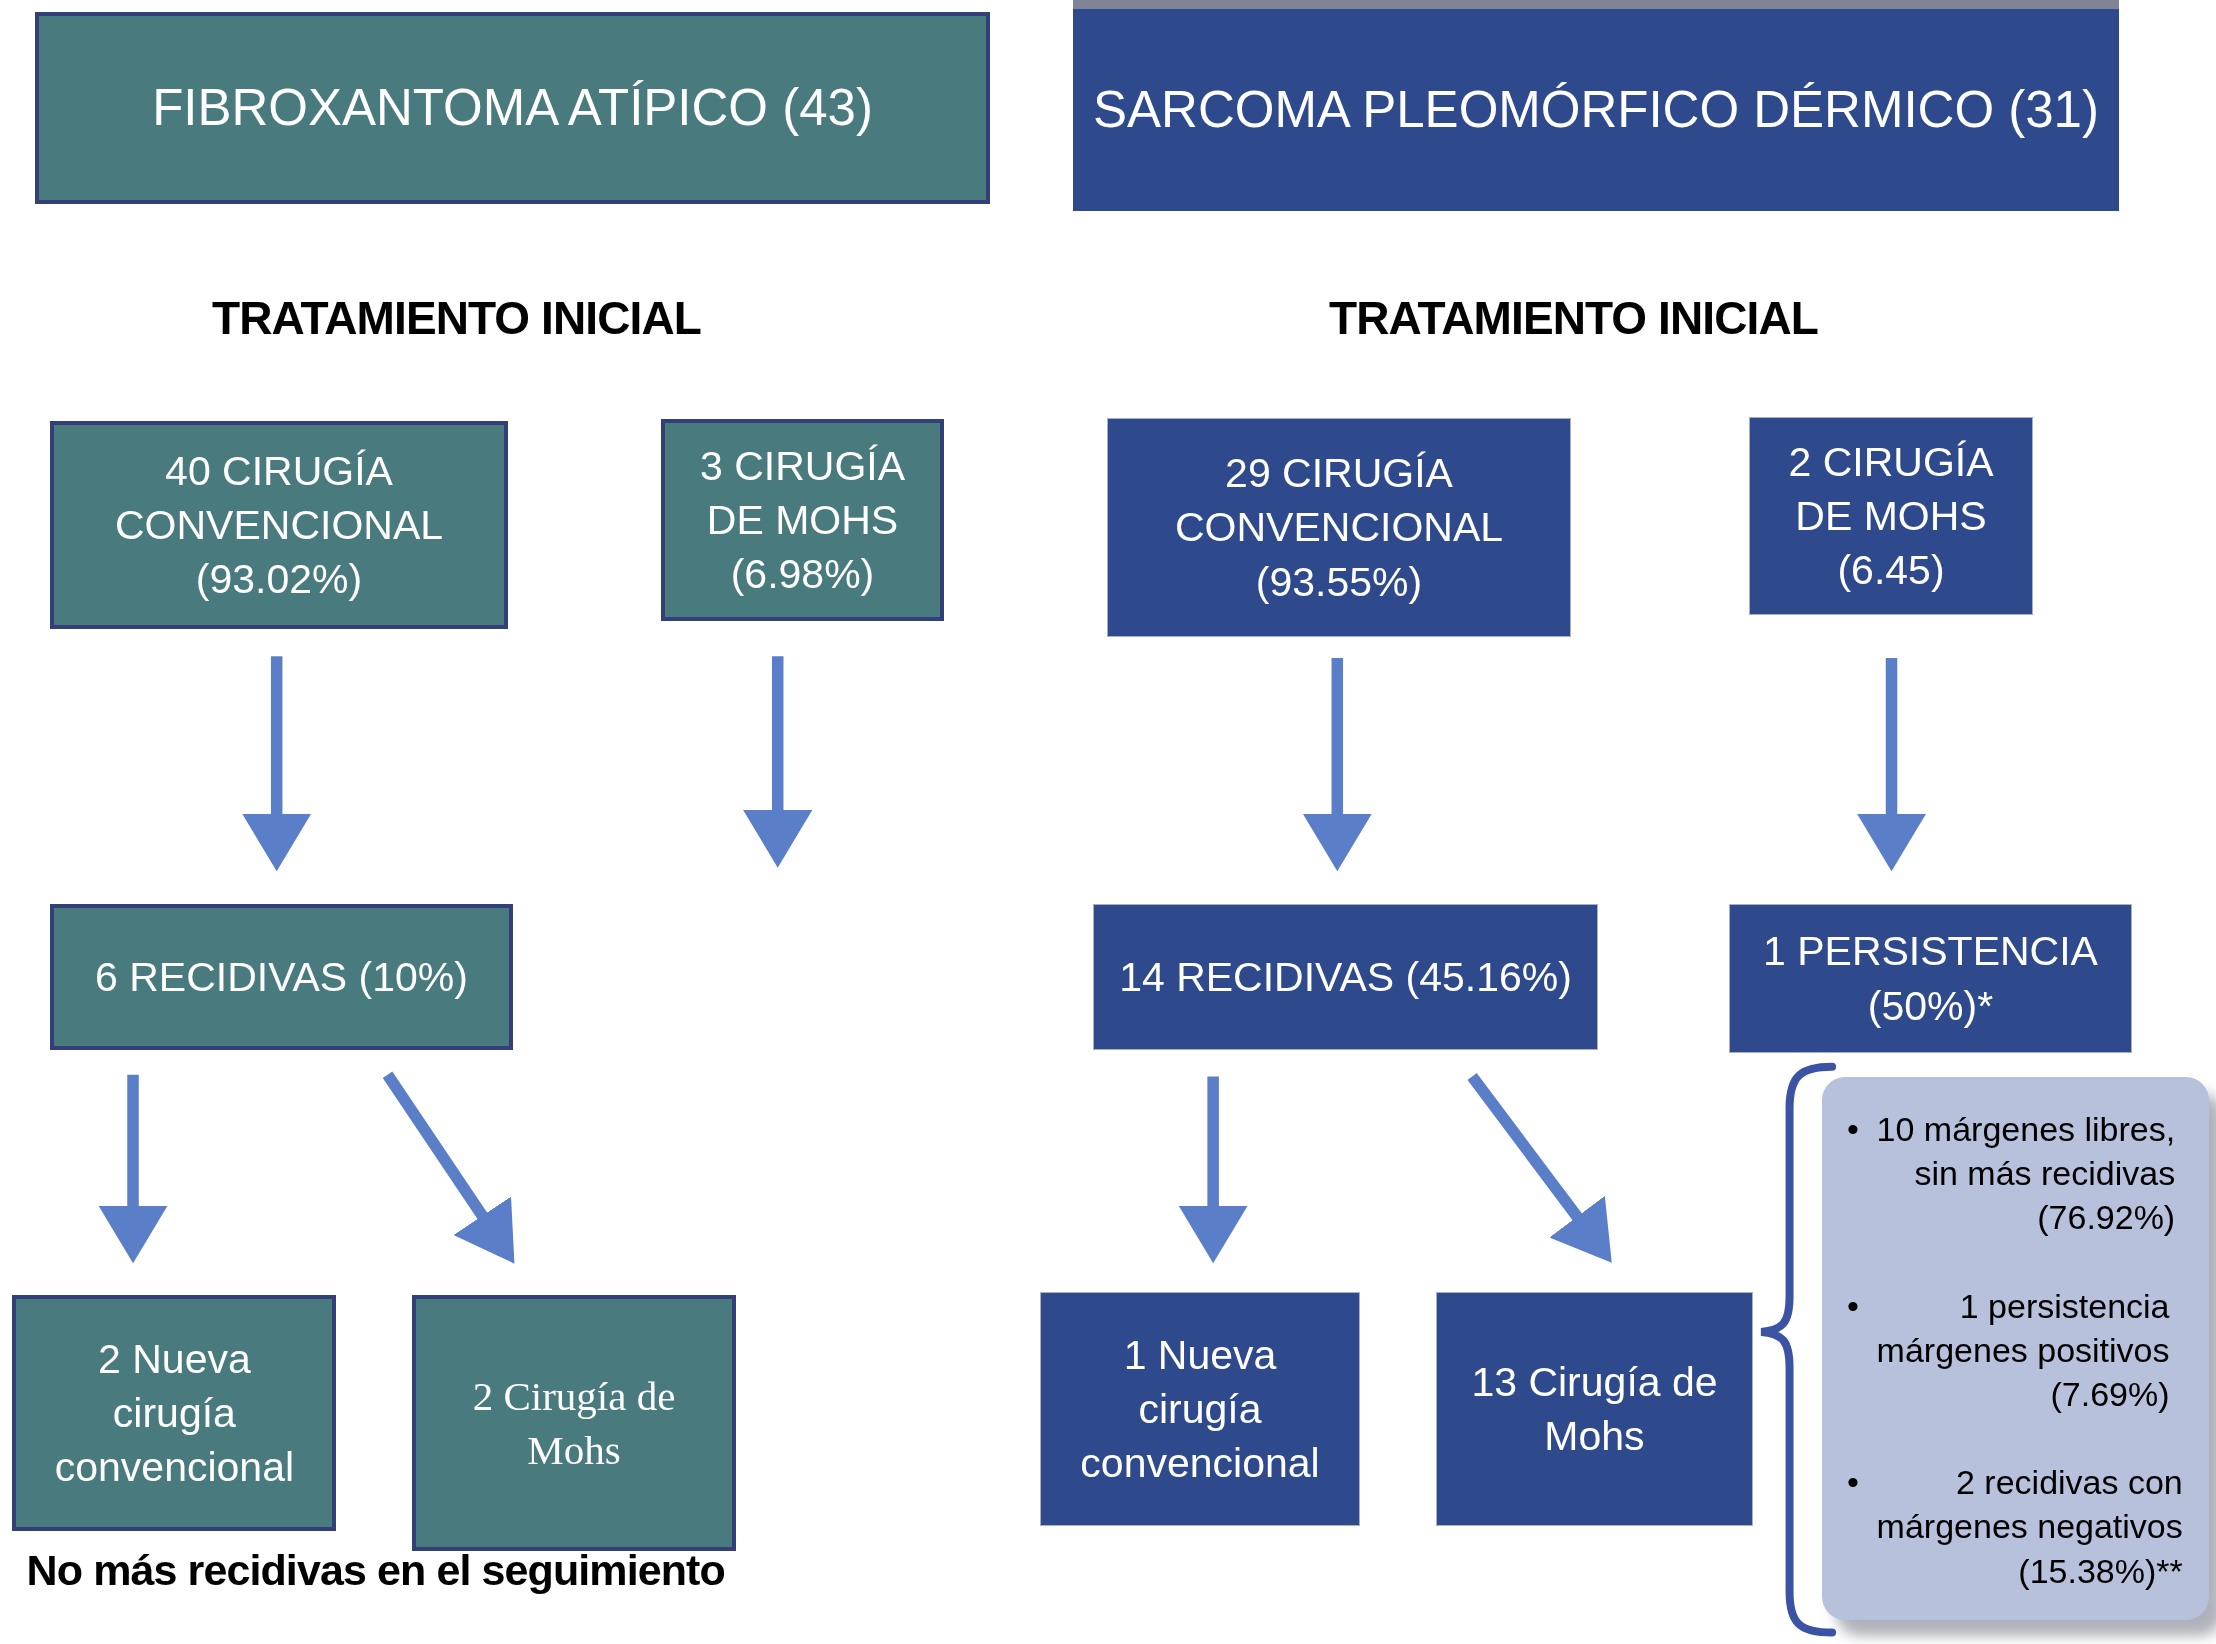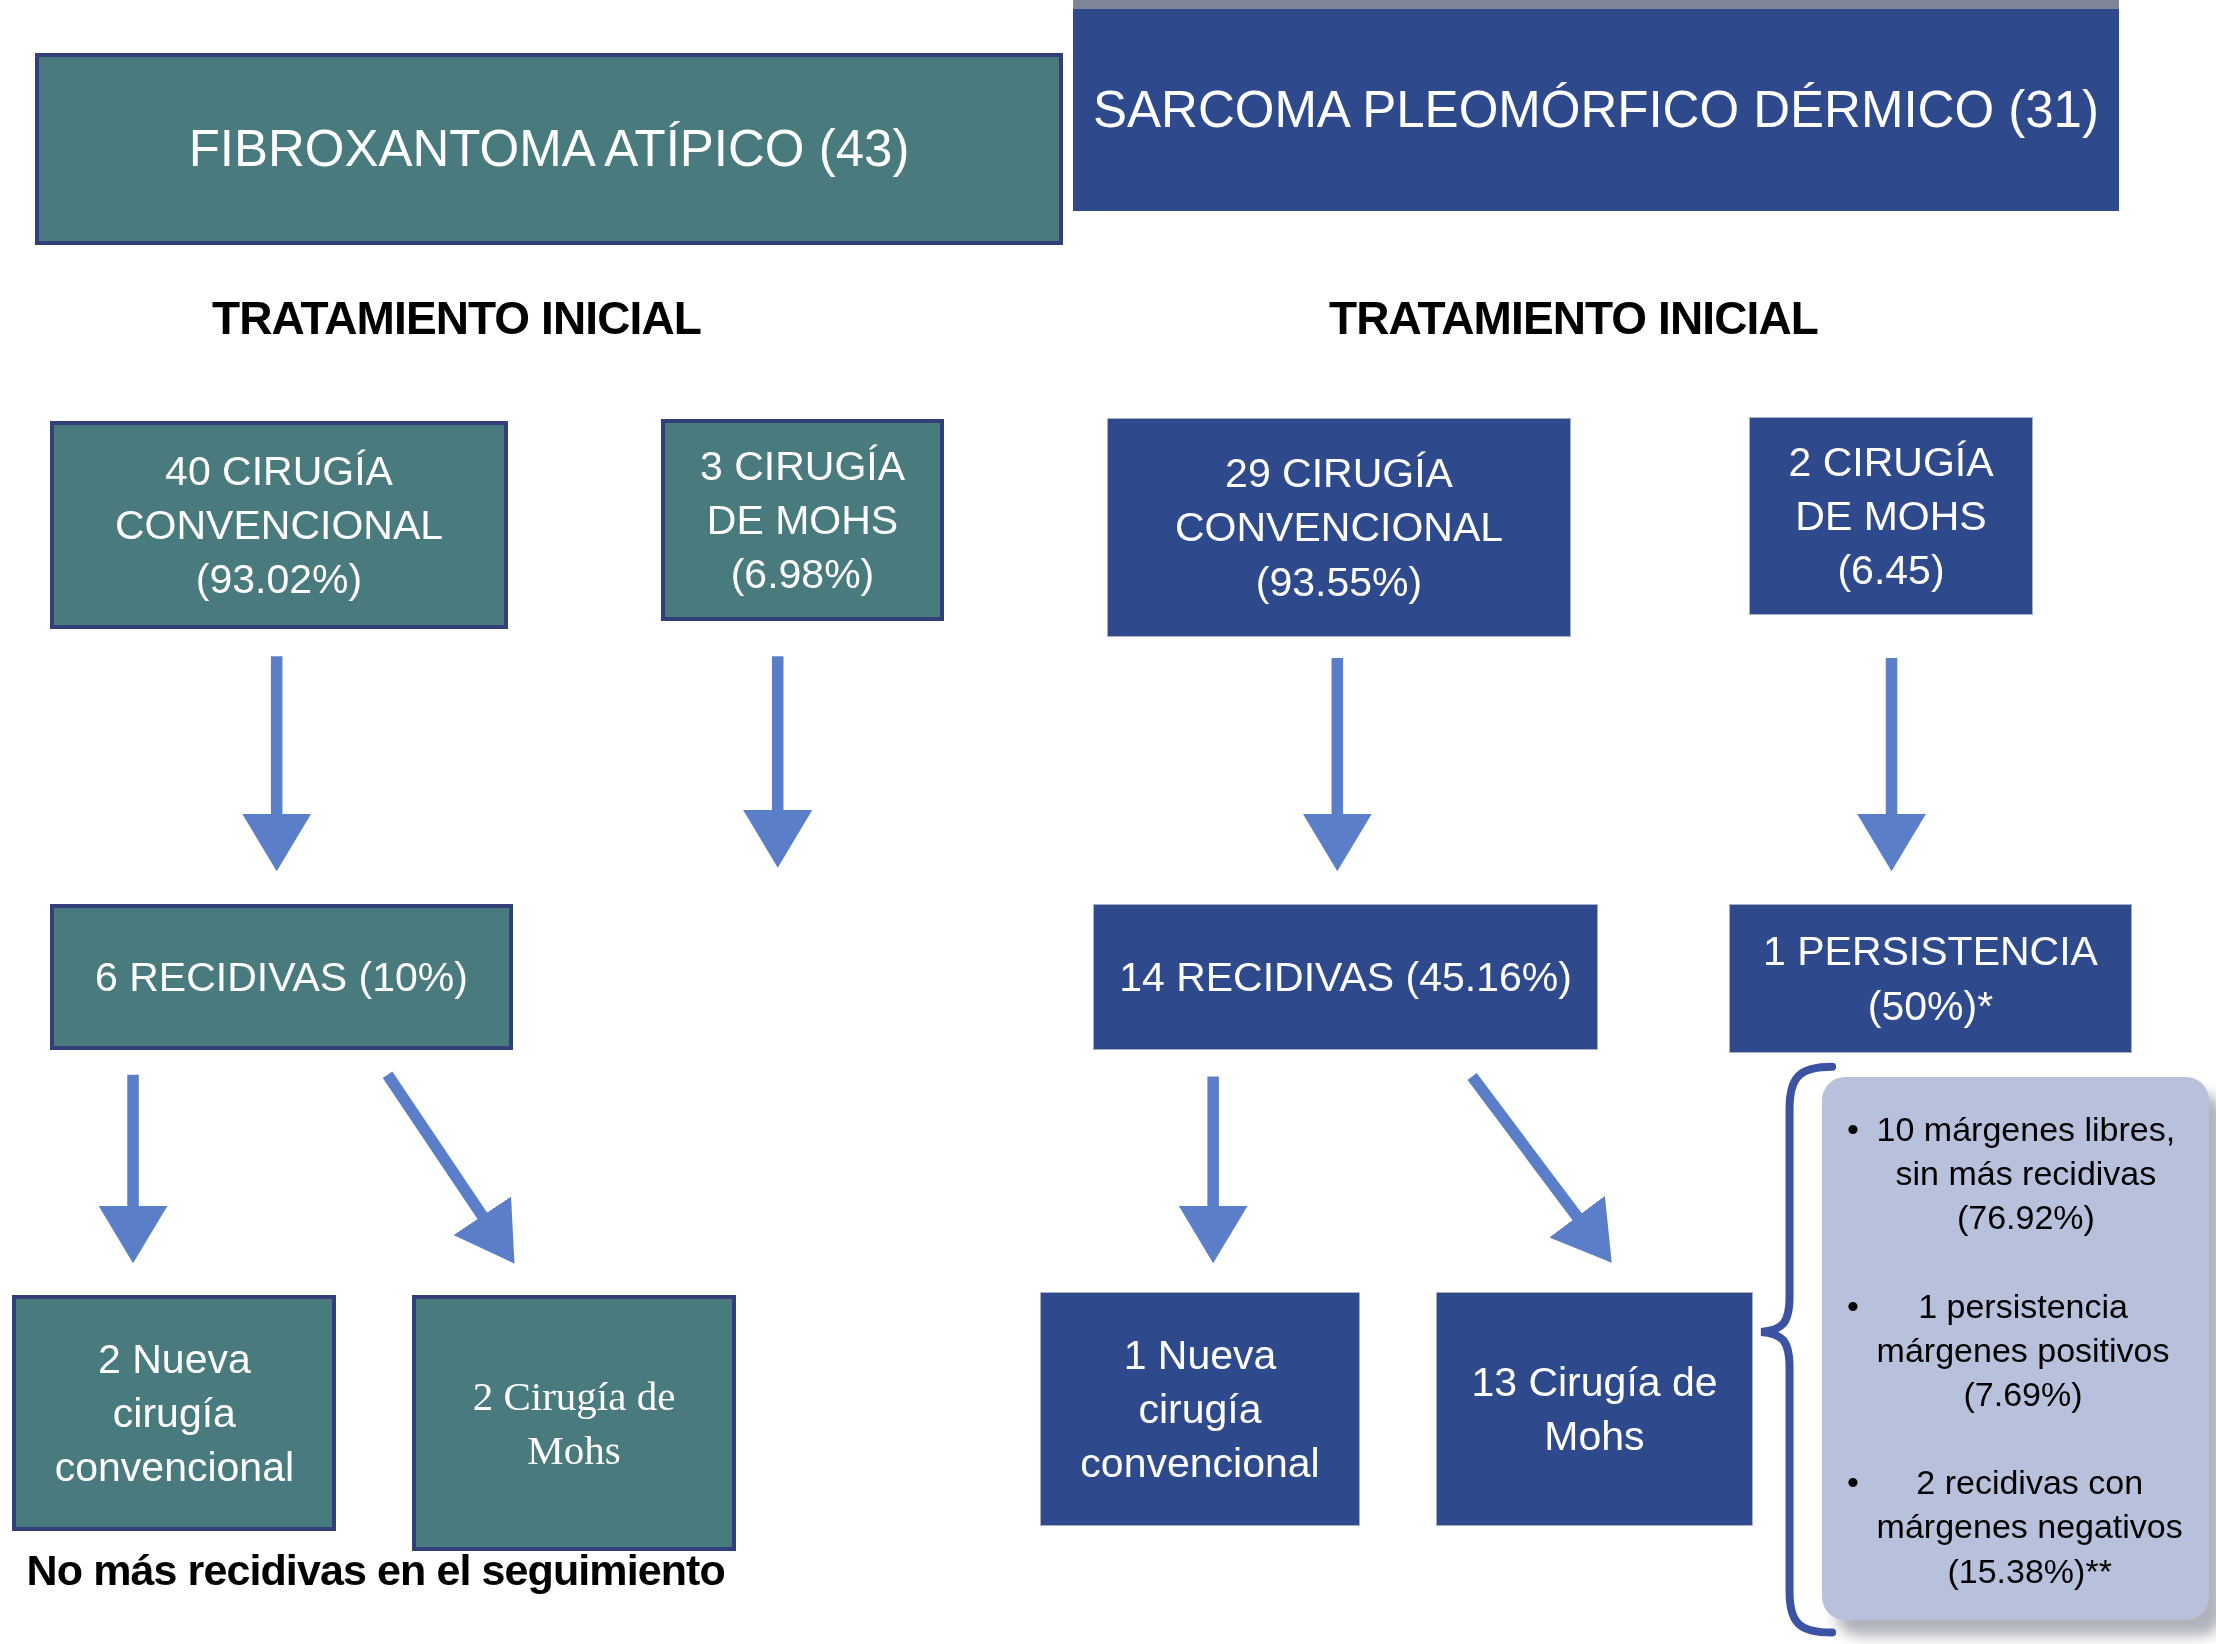--- a/index.html
+++ b/index.html
@@ -28,33 +28,33 @@
     position:absolute;box-sizing:border-box;left:1822px;top:1077px;width:387px;height:543px;
     background:#B8C1DB;border-radius:23px;
     box-shadow:14px 16px 12.4px rgba(110,115,130,0.55);
     padding:30px 14px 17.7px 25px;
   }
   .panel ul{list-style:none;margin:0;padding:0;}
   .panel li{display:flex;gap:17.7px;margin-bottom:44px;}
   .panel li:last-child{margin-bottom:0;}
   .bullet-glyph{font-size:34px;line-height:1.3;color:#000;flex:0 0 auto;}
   .bullet-text{
-    font-size:34px;line-height:1.3;color:#000;text-align:center;white-space:pre-line;
+    font-size:34px;line-height:1.3;color:#000;text-align:right;white-space:pre-line;
   }
   .overlay{position:absolute;left:0;top:0;}
   .top-strip{position:absolute;left:1073px;top:0;width:1046px;height:8.9px;background:#7F8597;}
 </style>
 </head>
 <body>
 
 <div id="canvas">
 
   <div class="top-strip"></div>
 
-  <div class="box teal title-box" style="left:35px;top:11.5px;width:1028px;height:192px;margin-top:41px;">
+  <div class="box teal title-box" style="left:35px;top:11.5px;width:955px;height:192px;">
     <span>FIBROXANTOMA ATÍPICO (43)</span>
   </div>
   <div class="box navy title-box" style="left:1073px;top:8.9px;width:1046px;height:202px;border:none;">
     <span>SARCOMA PLEOMÓRFICO DÉRMICO (31)</span>
   </div>
 
   <div class="heading" style="left:146px;top:291px;width:621px;">TRATAMIENTO INICIAL</div>
   <div class="heading" style="left:1263px;top:291px;width:621px;">TRATAMIENTO INICIAL</div>
 
   <div class="box teal l2" style="left:50px;top:421px;width:458px;height:208px;">

